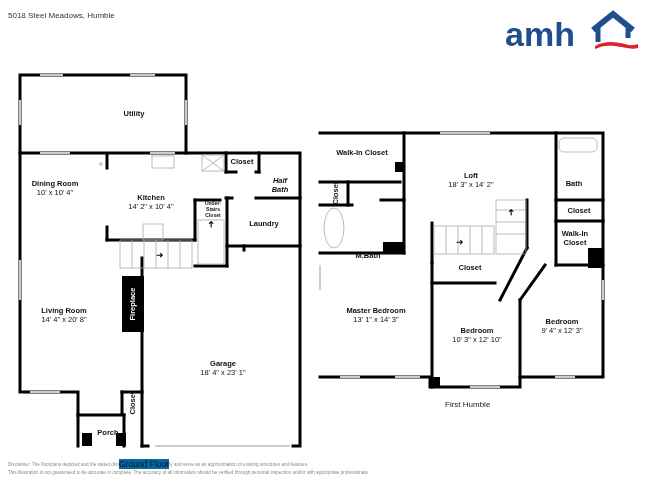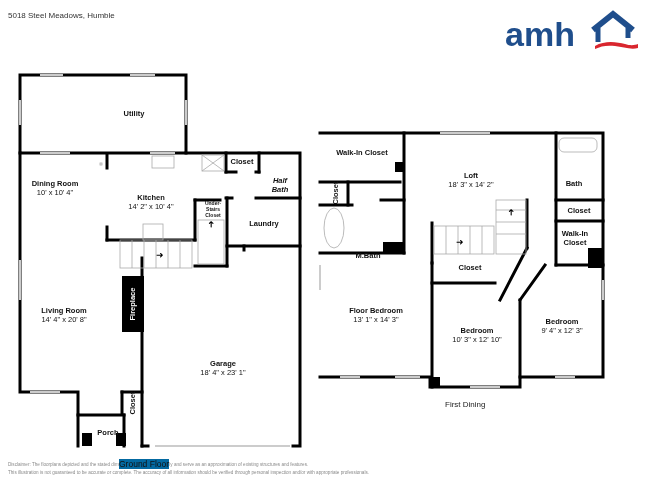--- a/index.html
+++ b/index.html
@@ -165,21 +165,21 @@
 <div class="lbl" style="left:108px;top:429px;"><span>Porch</span></div>
 
 <div class="lbl" style="left:362px;top:149px;"><span>Walk-In Closet</span></div>
 <div class="lbl" style="left:336px;top:193px;transform:translate(-50%,-50%) rotate(-90deg);"><span>Closet</span></div>
 <div class="lbl" style="left:368px;top:215px;margin-top:37px;"><span>M.Bath</span></div>
 <div class="lbl" style="left:471px;top:172px;"><span>Loft</span><span class="dim">18' 3" x 14' 2"</span></div>
 <div class="lbl" style="left:574px;top:180px;"><span>Bath</span></div>
 <div class="lbl" style="left:579px;top:207px;"><span>Closet</span></div>
 <div class="lbl" style="left:575px;top:230px;width:30px;white-space:normal;"><span>Walk-In Closet</span></div>
 <div class="lbl" style="left:470px;top:264px;"><span>Closet</span></div>
-<div class="lbl" style="left:376px;top:307px;"><span>Floor Bedroom</span><span class="dim">13' 1" x 14' 3"</span></div>
+<div class="lbl" style="left:376px;top:307px;"><span>Master Bedroom</span><span class="dim">13' 1" x 14' 3"</span></div>
 <div class="lbl" style="left:477px;top:327px;"><span>Bedroom</span><span class="dim">10' 3" x 12' 10"</span></div>
 <div class="lbl" style="left:562px;top:318px;"><span>Bedroom</span><span class="dim">9' 4" x 12' 3"</span></div>
 
-<div class="floorlbl" style="left:445px;top:400px;">First Dining</div>
+<div class="floorlbl" style="left:445px;top:400px;">First Humble</div>
 
 <div class="disc" style="top:462px;">Disclaimer: The floorplans depicted and the stated dimensions are indicative only and serve as an approximation of existing structures and features.</div>
 <div class="disc" style="top:470px;">This illustration is not guaranteed to be accurate or complete. The accuracy of all information should be verified through personal inspection and/or with appropriate professionals.</div>
 <div class="gf">Ground Floor</div>
 
 </body></html>

